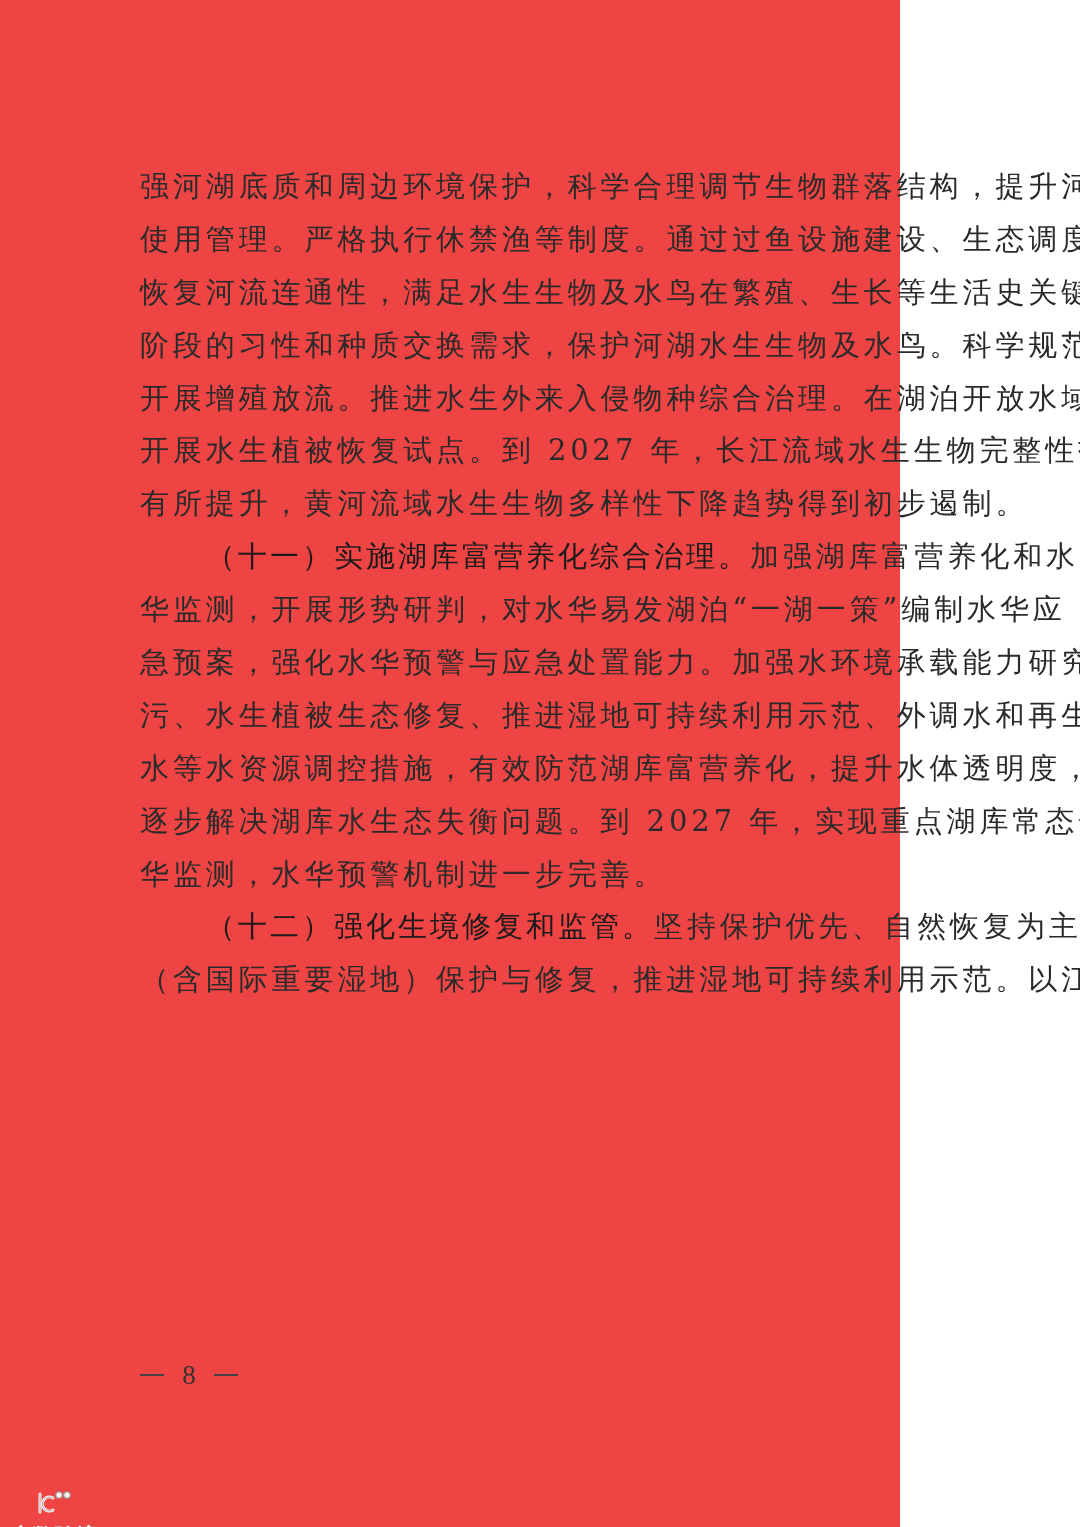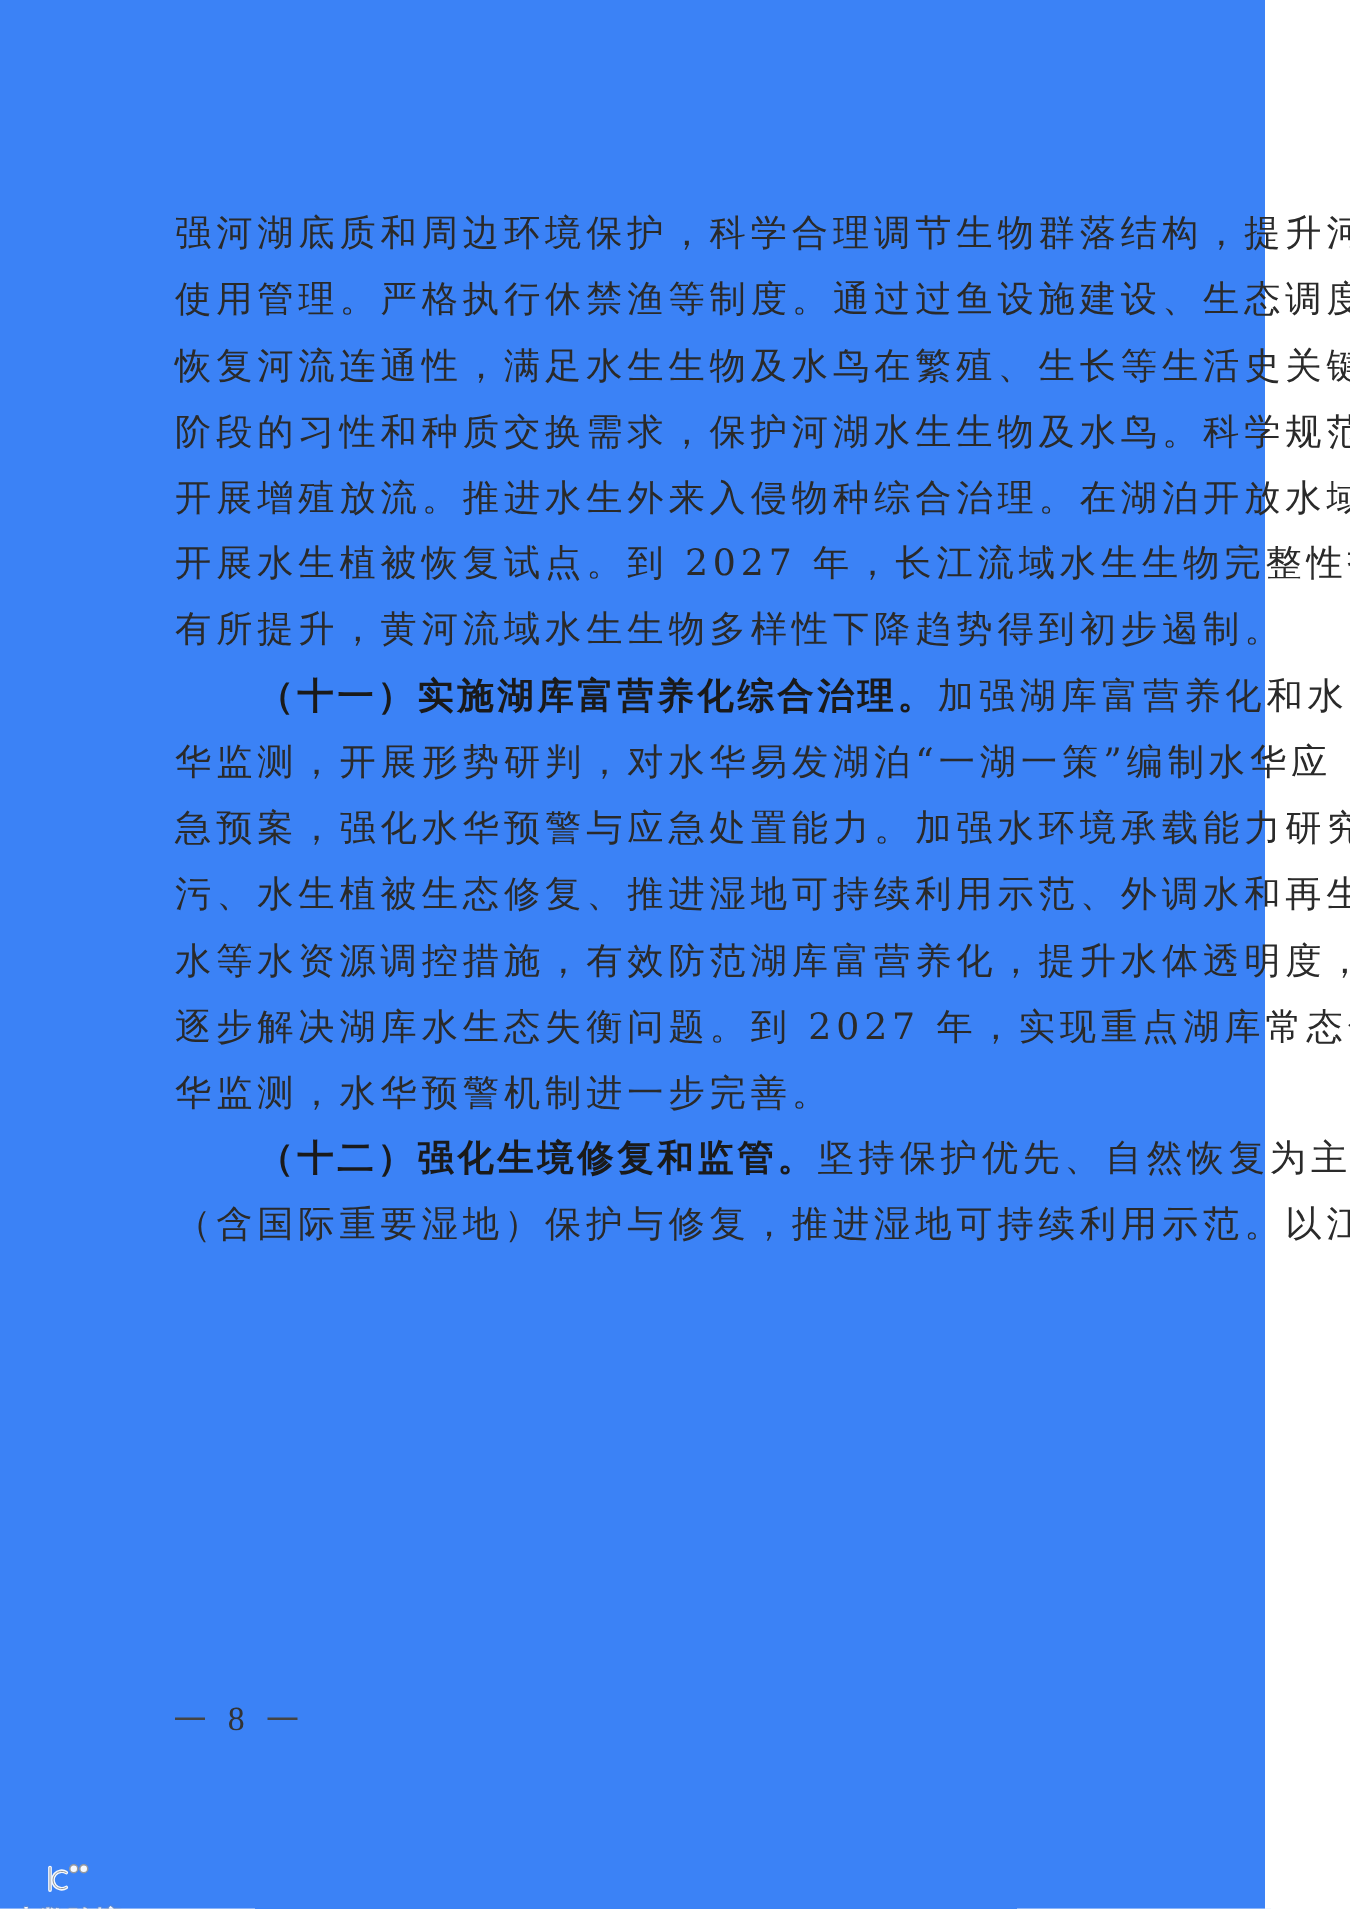--- a/index.html
+++ b/index.html
@@ -11,22 +11,22 @@
       width: 1080px;
       height: 1527px;
       position: relative;
       overflow: hidden;
       font-family: "DejaVu Serif", "Liberation Serif", serif;
       color: #2a2a2a;
     }
     .page {
       position: absolute;
       left: 0; top: 0;
-      width: 1012px; height: 1527px;
-      background: #3b82f6;
+      width: 900px; height: 1527px;
+      background: #ef4444;
     }
     .body-text {
       position: absolute;
       left: 140px;
       top: 160px;
       width: 802px;
     }
     .line {
       height: 52.9px;
       line-height: 52.9px;
@@ -37,21 +37,21 @@
       text-align-last: justify;
       overflow: visible;
     }
     .line.last {
       text-align-last: left;
     }
     .line.indent {
       padding-left: 66px;
     }
     .heading {
-      font-weight: bold;
+      font-weight: normal;
       color: #1a1a1a;
       font-family: "DejaVu Sans", "Liberation Sans", sans-serif;
       letter-spacing: 3px;
     }
     .page-number {
       position: absolute;
       top: 1353px;
       left: 140px;
       height: 44px;
       line-height: 44px;

